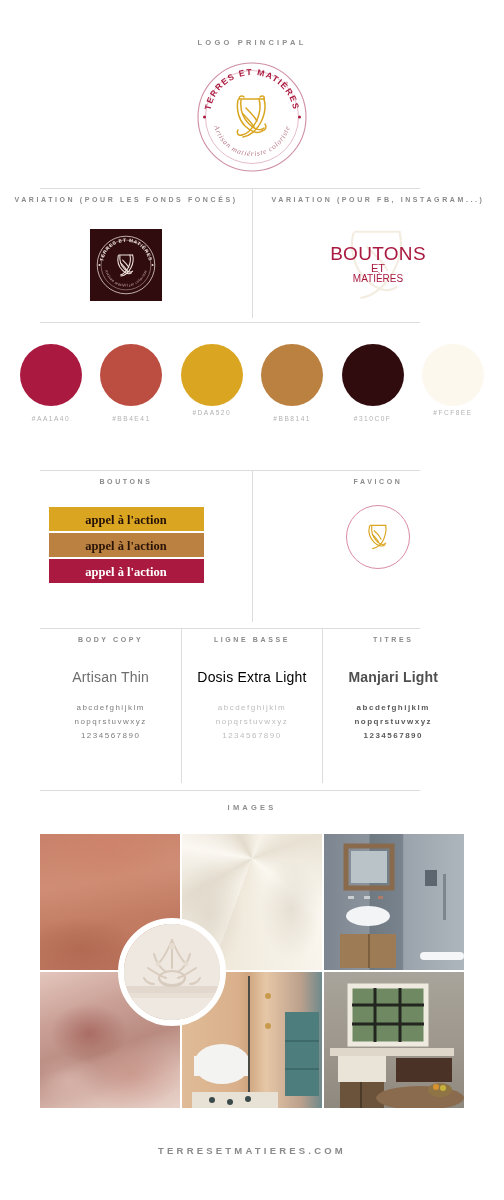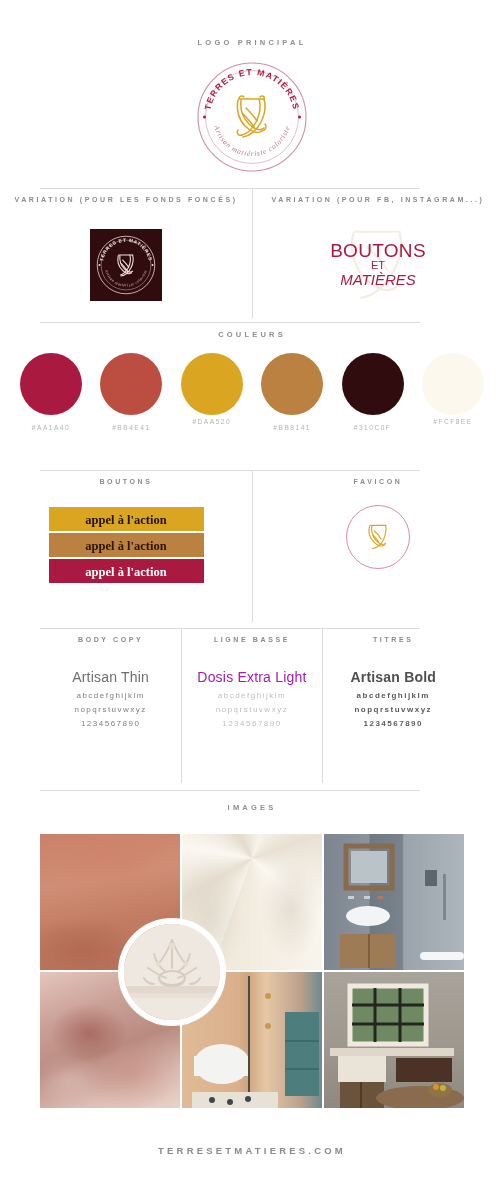--- a/index.html
+++ b/index.html
@@ -65,21 +65,21 @@
     opacity: .30;
   }
   .social-txt {
     position: relative; z-index: 2;
     color: #AA1A40; font-weight: 400;
     line-height: 1.02; text-align: center;
     font-family: "Liberation Sans", sans-serif;
   }
   .social-txt .l1 { font-size: 19px; letter-spacing: .3px; display:block; }
   .social-txt .l2 { font-size: 11px; display:block; }
-  .social-txt .l3 { font-size: 15px; display:block;font-style:italic; }
+  .social-txt .l3 { font-size: 10px; display:block; }
 
   
   #sec-couleurs { position: absolute; top: 330px; left: 0; width: 504px; }
   .swatches {
     display: flex; justify-content: space-between;
     padding: 14px 16px 0 16px;
   }
   .sw-item { width: 70px; text-align: center; }
   .sw-dot { width: 62px; height: 62px; border-radius: 50%; margin: 0 auto; }
   .sw-hex {
@@ -113,23 +113,23 @@
   
   #sec-typo { position: absolute; top: 636px; left: 0; width: 504px; }
   .ty-cols { display: flex; width: 504px; padding: 0 40px; }
   .ty-col { width: 141.3px; text-align: center; }
   .ty-name {
     margin-top: 26px;
     font-size: 14px; color: #6a6a6a;
     letter-spacing: .2px; font-weight: 400;
   }
   .ty-name.thin { color: #6e6e6e; }
-  .ty-name.light { color: #a21caf; }
+  .ty-name.light { color: #000000; }
   .ty-name.bold { color: #4f4f4f; font-weight: 700; }
-  .ty-spec { margin-top: 4px; line-height: 1.75; }
+  .ty-spec { margin-top: 16px; line-height: 1.75; }
   .ty-spec div { font-size: 8px; letter-spacing: 1.5px; }
   .ty-spec.thin div { color: #7e7e7e; }
   .ty-spec.light div { color: #bdbdbd; }
   .ty-spec.bold div { color: #5a5a5a; font-weight: 700; }
 
   
   #sec-images { position: absolute; top: 803px; left: 0; width: 504px; }
   .grid {
     position: relative;
     margin: 22px auto 0;
@@ -300,21 +300,20 @@
             <span class="l3">MATIÈRES</span>
           </div>
         </div>
       </div>
     </div>
   </div>
 
   <div class="hr" style="top:322px;"></div>
 
   <div id="sec-couleurs">
-    <div class="sec-title">COULEURS</div>
     <div class="swatches">
       <div class="sw-item">
         <div class="sw-dot" style="background:#AA1A40;"></div>
         <div class="sw-hex">#AA1A40</div>
       </div>
       <div class="sw-item">
         <div class="sw-dot" style="background:#BB4E41;"></div>
         <div class="sw-hex">#BB4E41</div>
       </div>
       <div class="sw-item">
@@ -387,21 +386,21 @@
         <div class="col-title">LIGNE BASSE</div>
         <div class="ty-name light">Dosis Extra Light</div>
         <div class="ty-spec light">
           <div>abcdefghijklm</div>
           <div>nopqrstuvwxyz</div>
           <div>1234567890</div>
         </div>
       </div>
       <div class="ty-col">
         <div class="col-title">TITRES</div>
-        <div class="ty-name bold">Artisan Bold</div>
+        <div class="ty-name bold">Manjari Light</div>
         <div class="ty-spec bold">
           <div>abcdefghijklm</div>
           <div>nopqrstuvwxyz</div>
           <div>1234567890</div>
         </div>
       </div>
     </div>
   </div>
 
   <div class="hr" style="top:790px;"></div>

